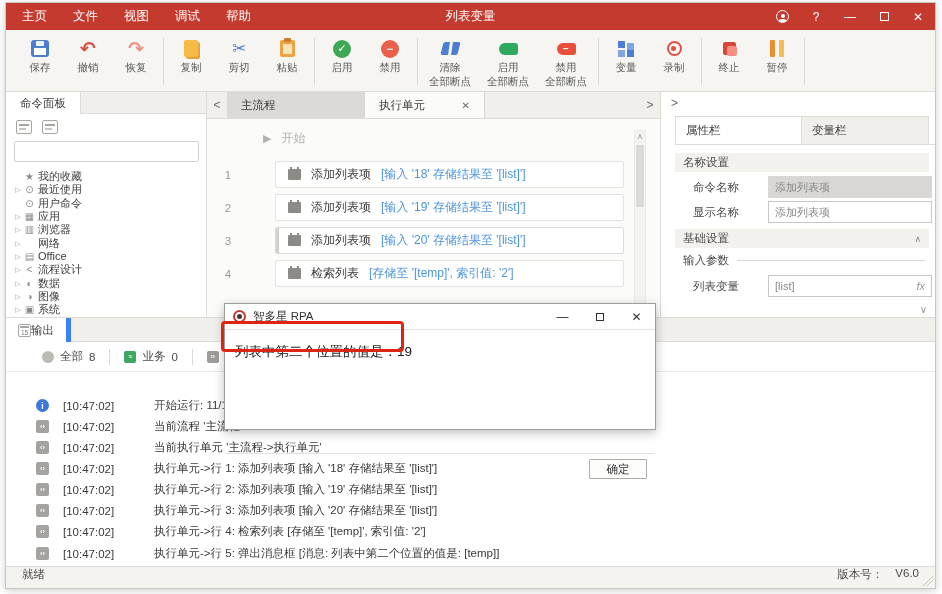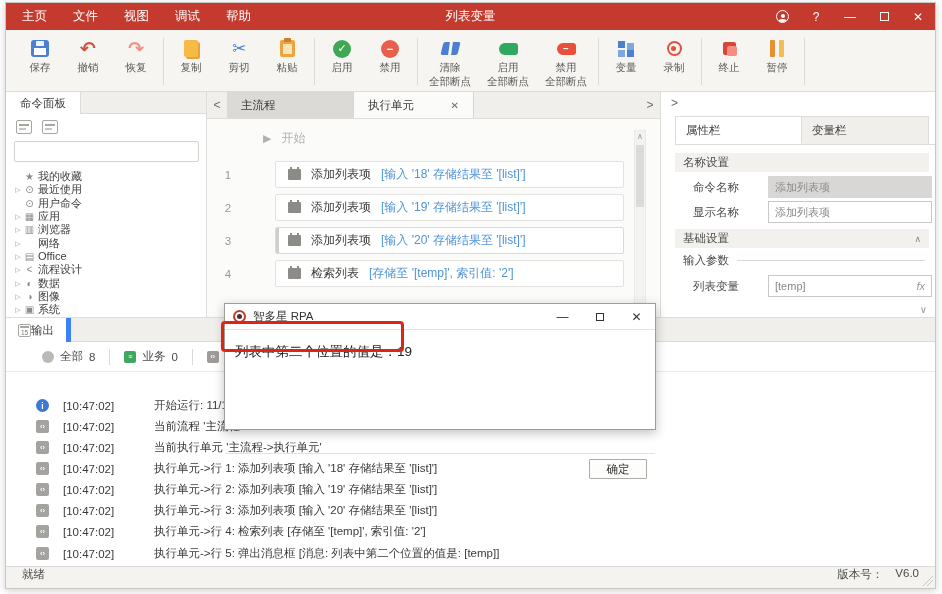--- a/index.html
+++ b/index.html
@@ -68,21 +68,21 @@
     font-size:11px;padding:0 6px;color:#333;outline:none;}
   .tree{padding:4px 0 0 0;}
   .tree-item{height:13.3px;display:flex;align-items:center;font-size:11px;color:#3c3c3c;line-height:13px;}
   .tw-exp{width:10px;margin-left:7px;font-size:7px;color:#9a9896;text-align:center;}
   .tw-ico{width:13px;font-size:10px;color:#8d8b88;text-align:center;margin-right:2px;}
   
   .canvas{flex:1;position:relative;background:#fbfbfa;}
   .cv-strip{height:27px;background:#f0efec;border-bottom:1px solid #dedcd8;display:flex;align-items:stretch;}
   .cv-scroll{width:20px;display:flex;align-items:center;justify-content:center;color:#6a6a6a;font-size:12px;}
   .cv-tab{display:flex;align-items:center;padding:0 14px;font-size:11.5px;color:#3c3c3c;border-right:1px solid #d8d6d2;}
-  .cv-tab.gray{background:#dbdad7;width:127px;text-align:center;}
+  .cv-tab.gray{background:#dbdad7;width:138px;text-align:center;}
   .cv-tab.active{background:#fbfbfa;width:120px;justify-content:space-between;}
   .cv-spacer{flex:1;}
   .startrow{position:absolute;left:56px;top:38px;display:flex;align-items:center;gap:10px;color:#b3b1ae;font-size:12px;}
   .startrow .tri{font-size:11px;color:#b3b1ae;}
   .steprow{position:absolute;left:0;height:27px;display:flex;align-items:center;}
   .stepnum{position:absolute;left:12px;width:18px;text-align:center;font-size:11.5px;color:#9a9896;}
   .stepcard{position:absolute;left:68px;width:349px;height:27px;background:#fff;border:1px solid #e4e2df;border-radius:2px;
     display:flex;align-items:center;padding-left:12px;}
   .stepcard.sel{border-color:#dcdad6;box-shadow:inset 3px 0 0 #d2d0cc;}
   .cal{width:13px;height:11px;background:#8d8b88;border-radius:1px;position:relative;}
@@ -422,21 +422,21 @@
       <div class="sect" style="top:137px;">
         <span>基础设置</span>
         <span class="carethead">∧</span>
       </div>
       <div class="paramhead" style="top:161px;">
         <span>输入参数</span>
         <span class="rule"></span>
       </div>
       <span class="frow-label" style="top:187px;">列表变量</span>
       <div class="finput" style="top:183px;">
-        <span>[temp]</span>
+        <span>[list]</span>
         <span class="fx">fx</span>
       </div>
       <span class="rp-chevron">∨</span>
     </div>
   </div>
 
   <div class="output">
     <div class="op-strip">
       <div class="op-tab">
         <span class="op-cal">15</span>

